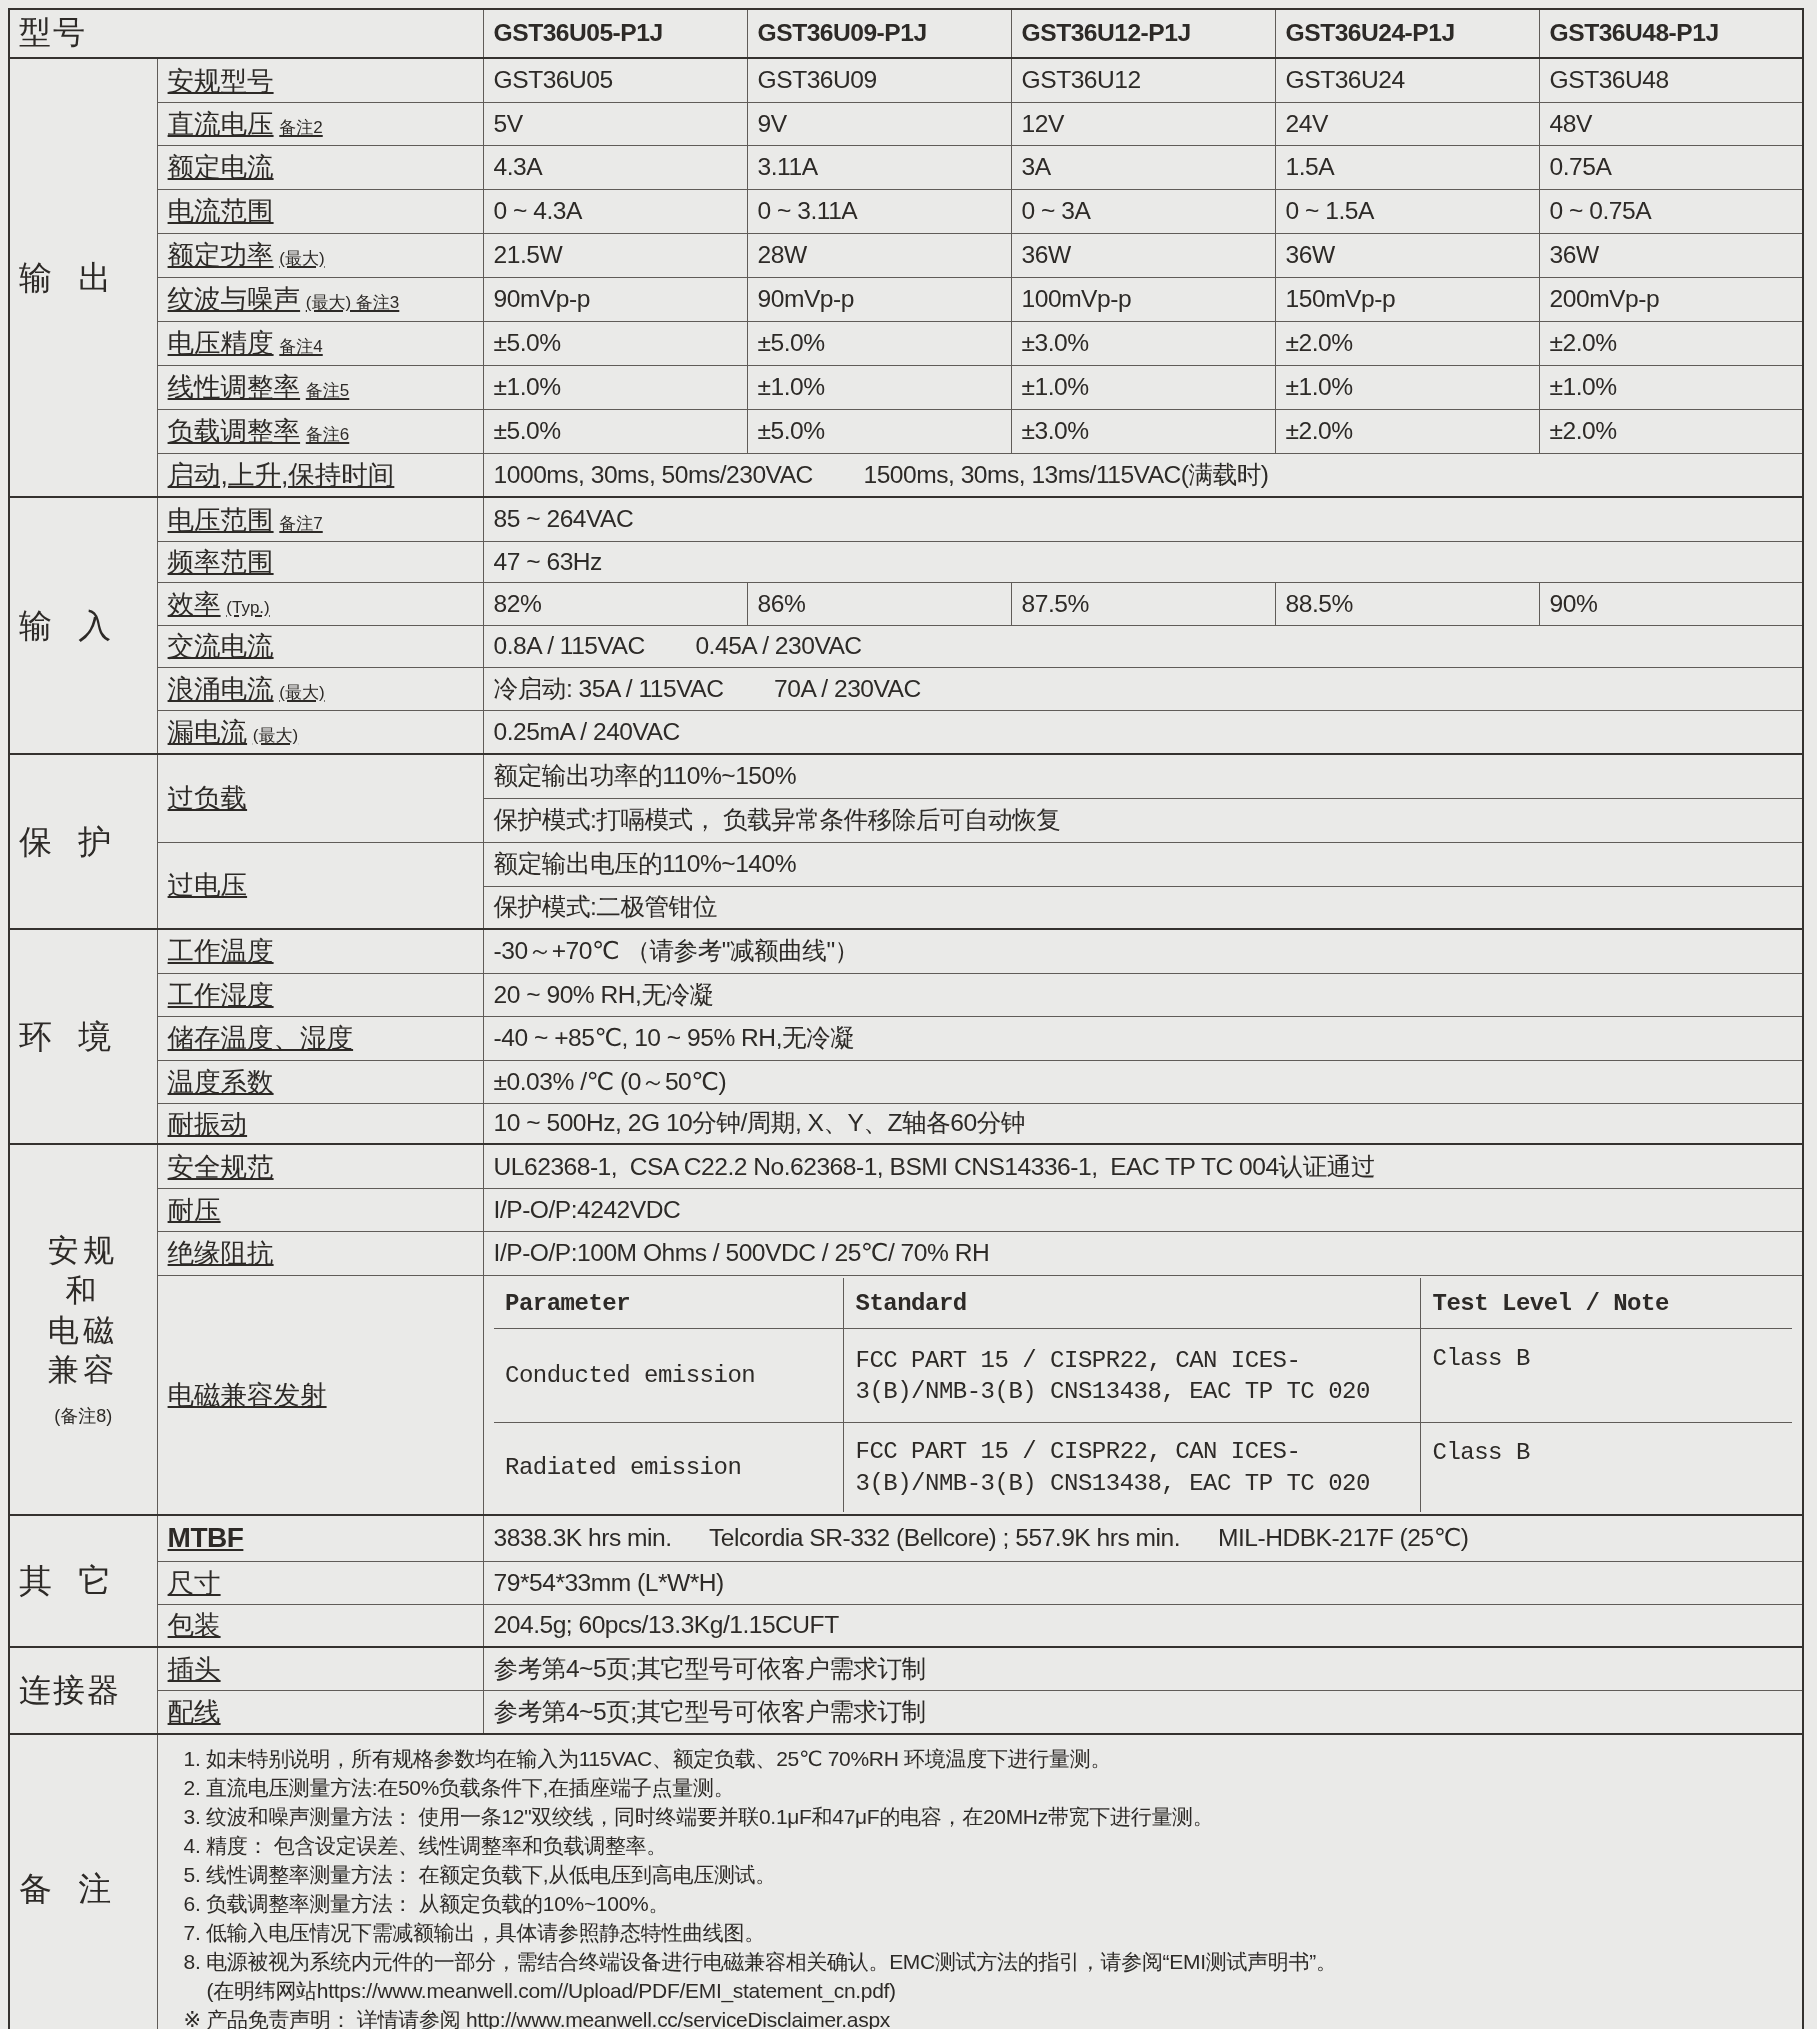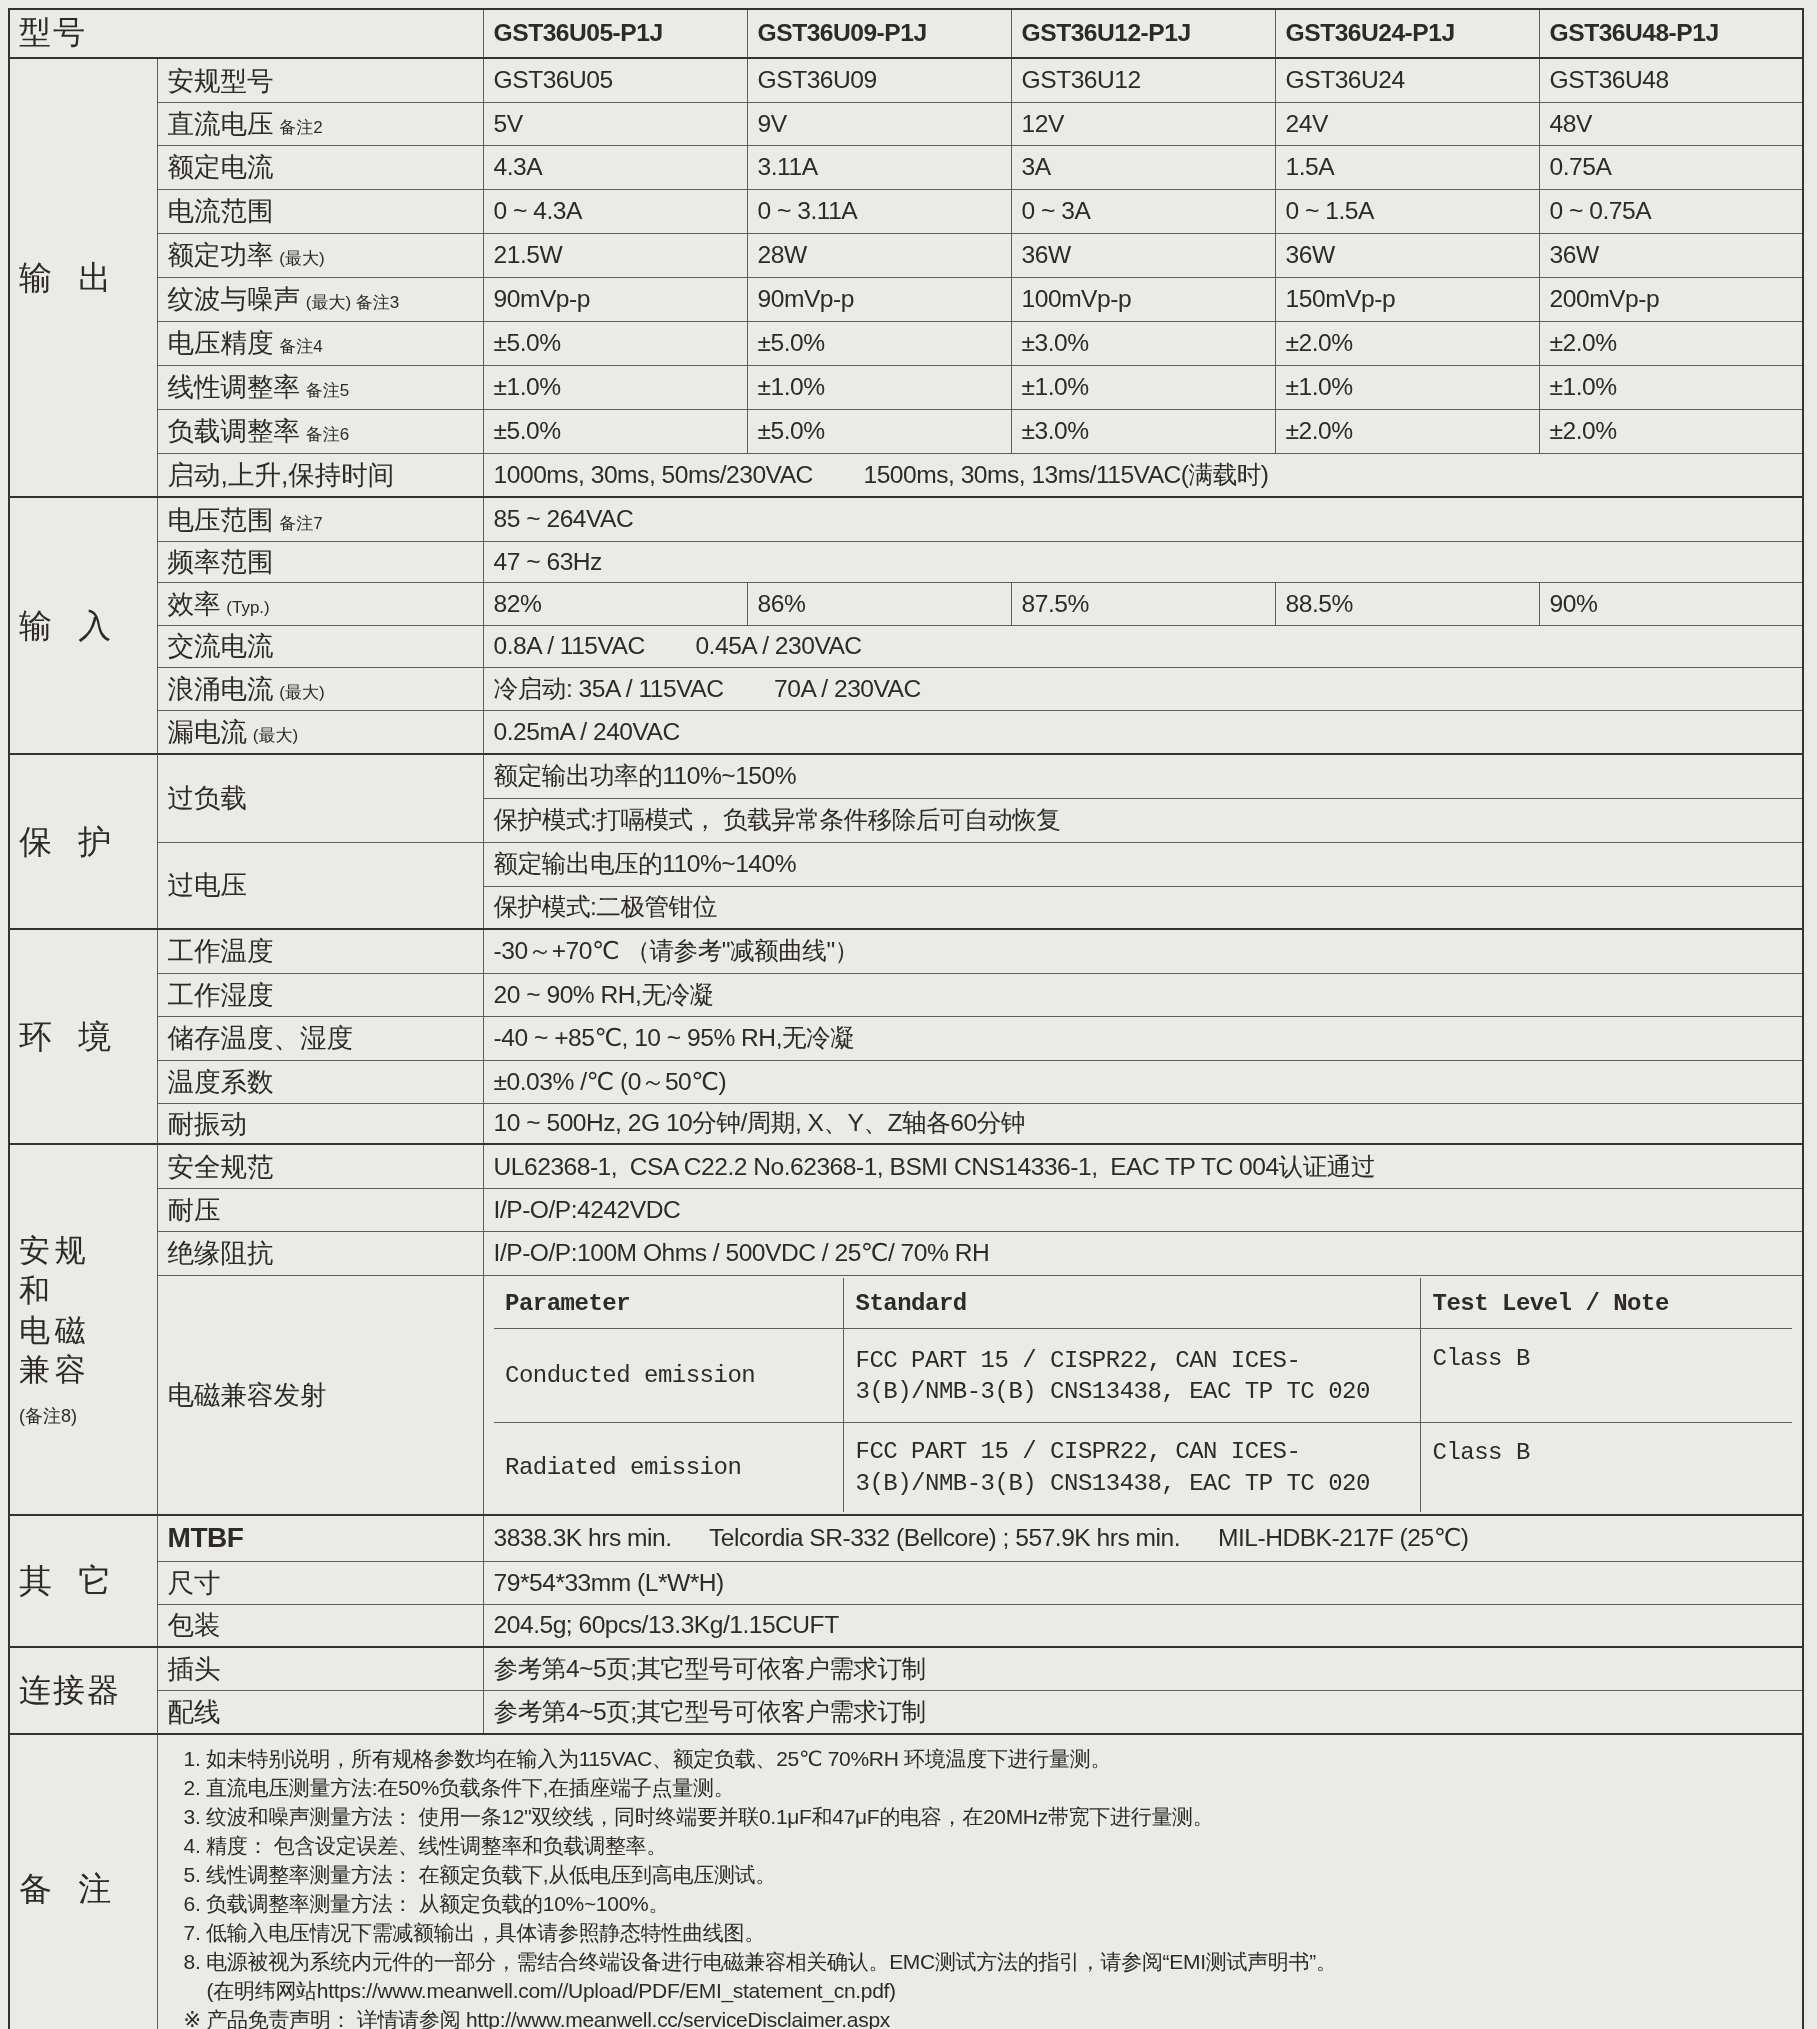--- a/index.html
+++ b/index.html
@@ -33,24 +33,24 @@
   .h247{height:234px}.h329{height:311px}
 
   .mtitle{font-size:32px;padding-left:13.2px;letter-spacing:1.9px;}
   .model{font-weight:bold;font-size:24.6px;letter-spacing:-0.5px;padding-left:11.4px;white-space:nowrap;}
 
   .cat{
     text-align:left;font-size:33px;letter-spacing:8.5px;
     padding:0;line-height:1.2;
   }
   .cat3{letter-spacing:1.9px;font-size:32px;}
-  .catm{font-size:31px;letter-spacing:4.7px;line-height:1.28;padding:0;}
+  .catm{font-size:31px;letter-spacing:4.7px;line-height:1.28;padding:0;text-align:center;}
   .catm .catnote{font-size:18px;letter-spacing:0;display:block;margin-top:15px;}
 
-  .lbl{font-size:26.5px;padding-left:13.2px;white-space:nowrap;}
+  .lbl{font-size:26.5px;padding-left:13.2px;white-space:nowrap;text-decoration:underline;}
   .lbl .note{font-size:17px;margin-left:5.7px;}
   .lbl-lat{font-weight:bold;font-size:28px;letter-spacing:-0.5px;}
 
   .val{
     font-size:24.6px;letter-spacing:-0.5px;
     white-space:pre-wrap;line-height:1.15;
   }
 
   
   td.emc-wrap{padding:0;font-family:Liberation Mono, monospace;}

